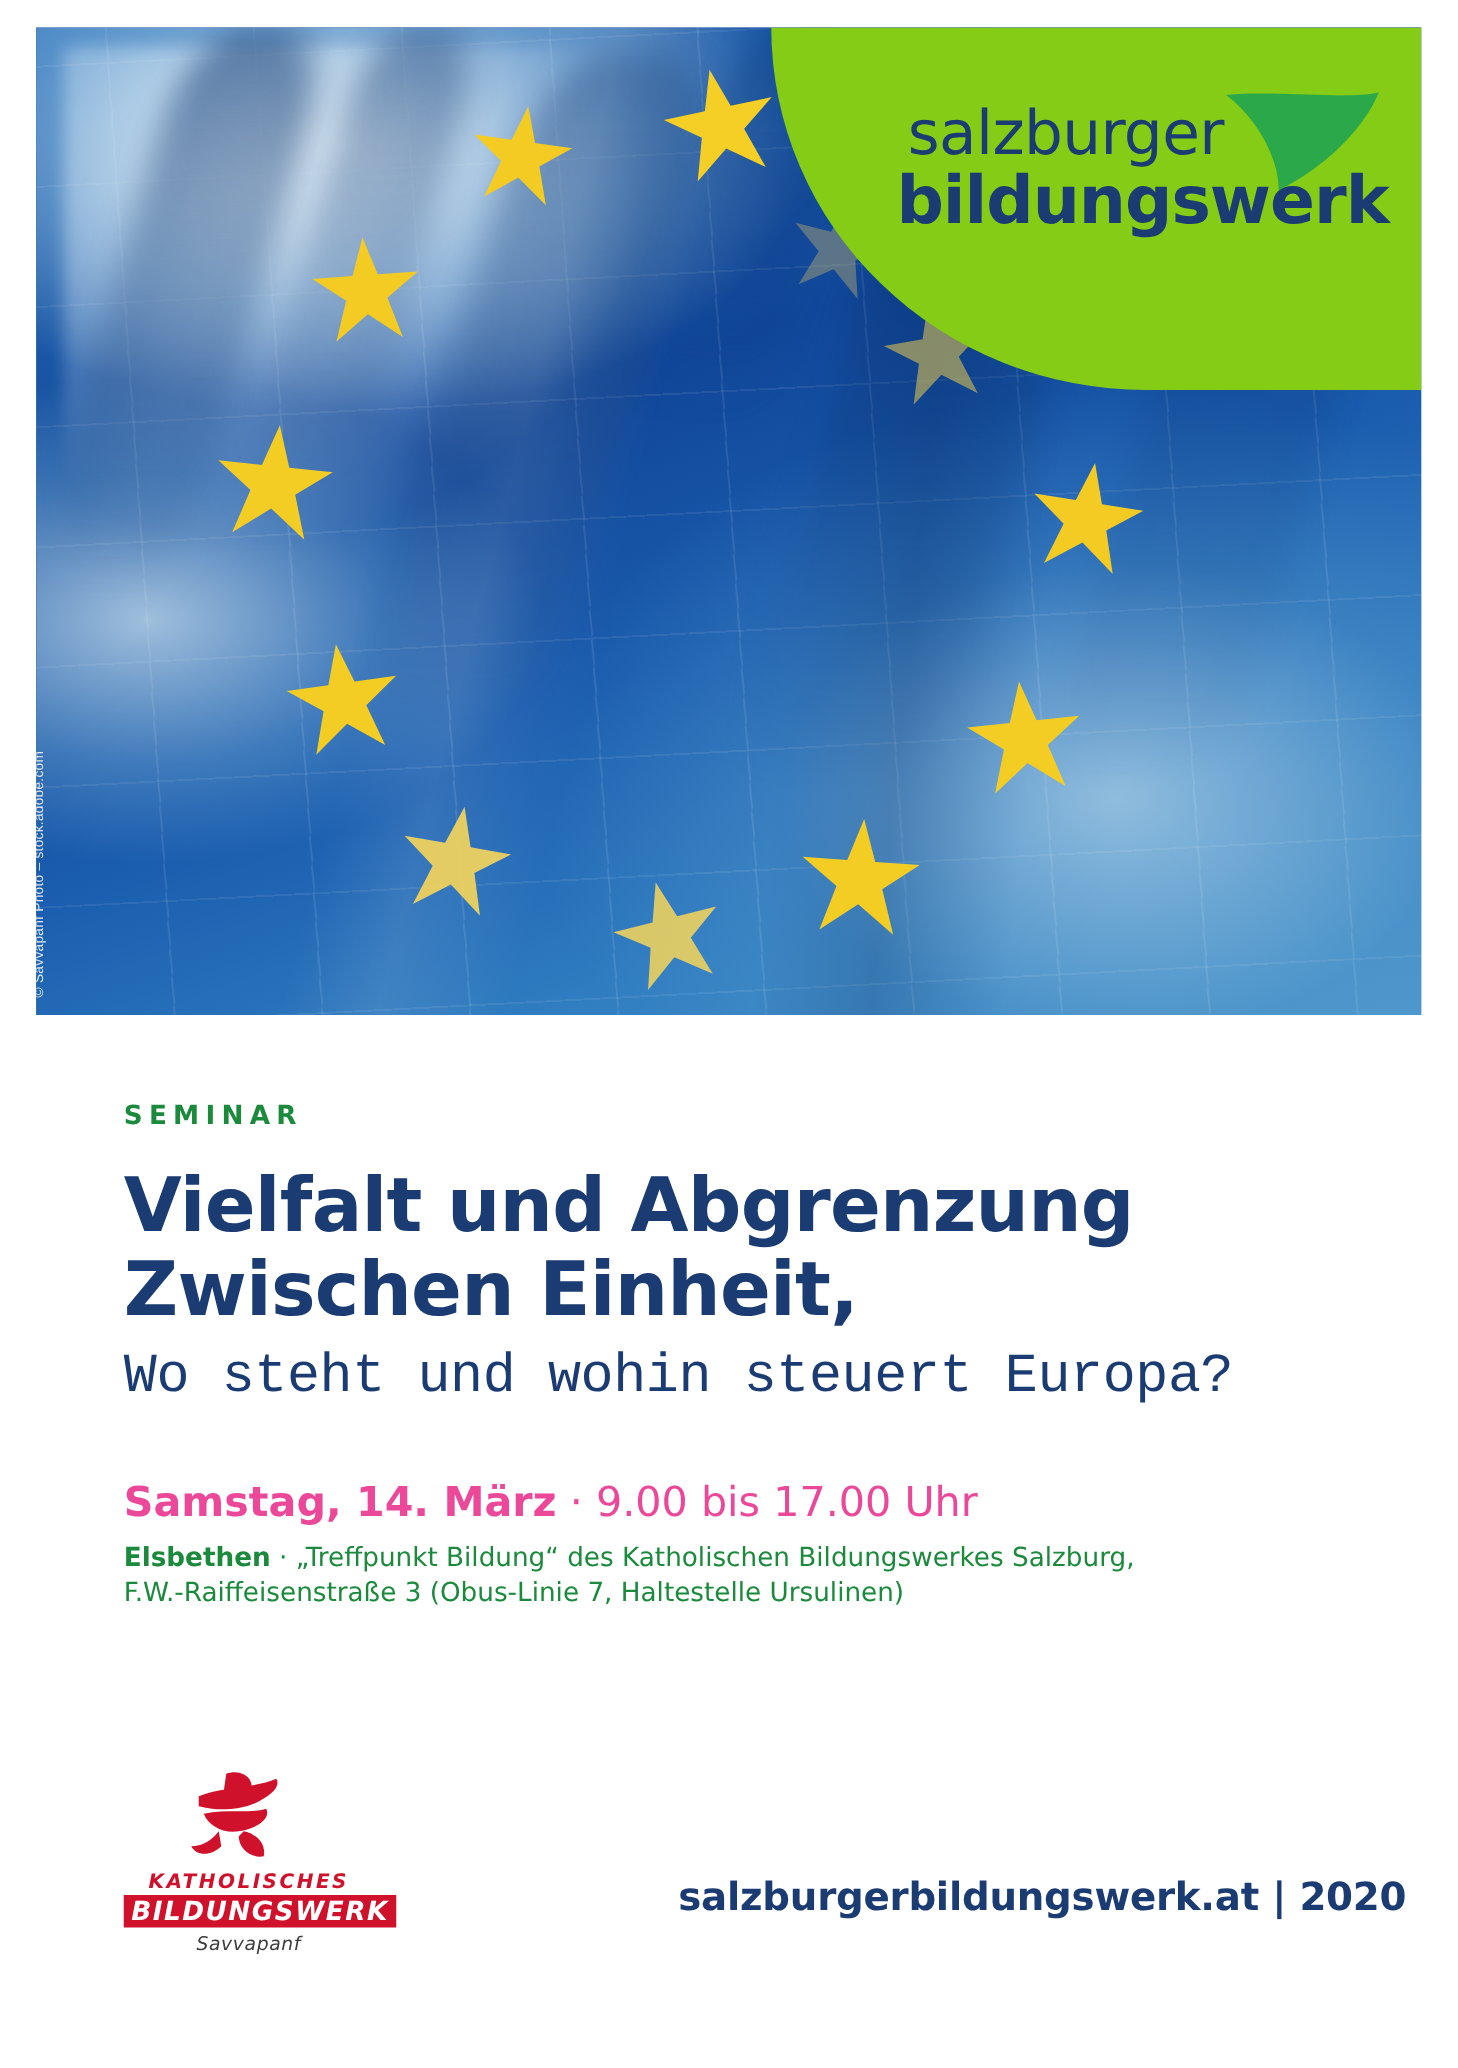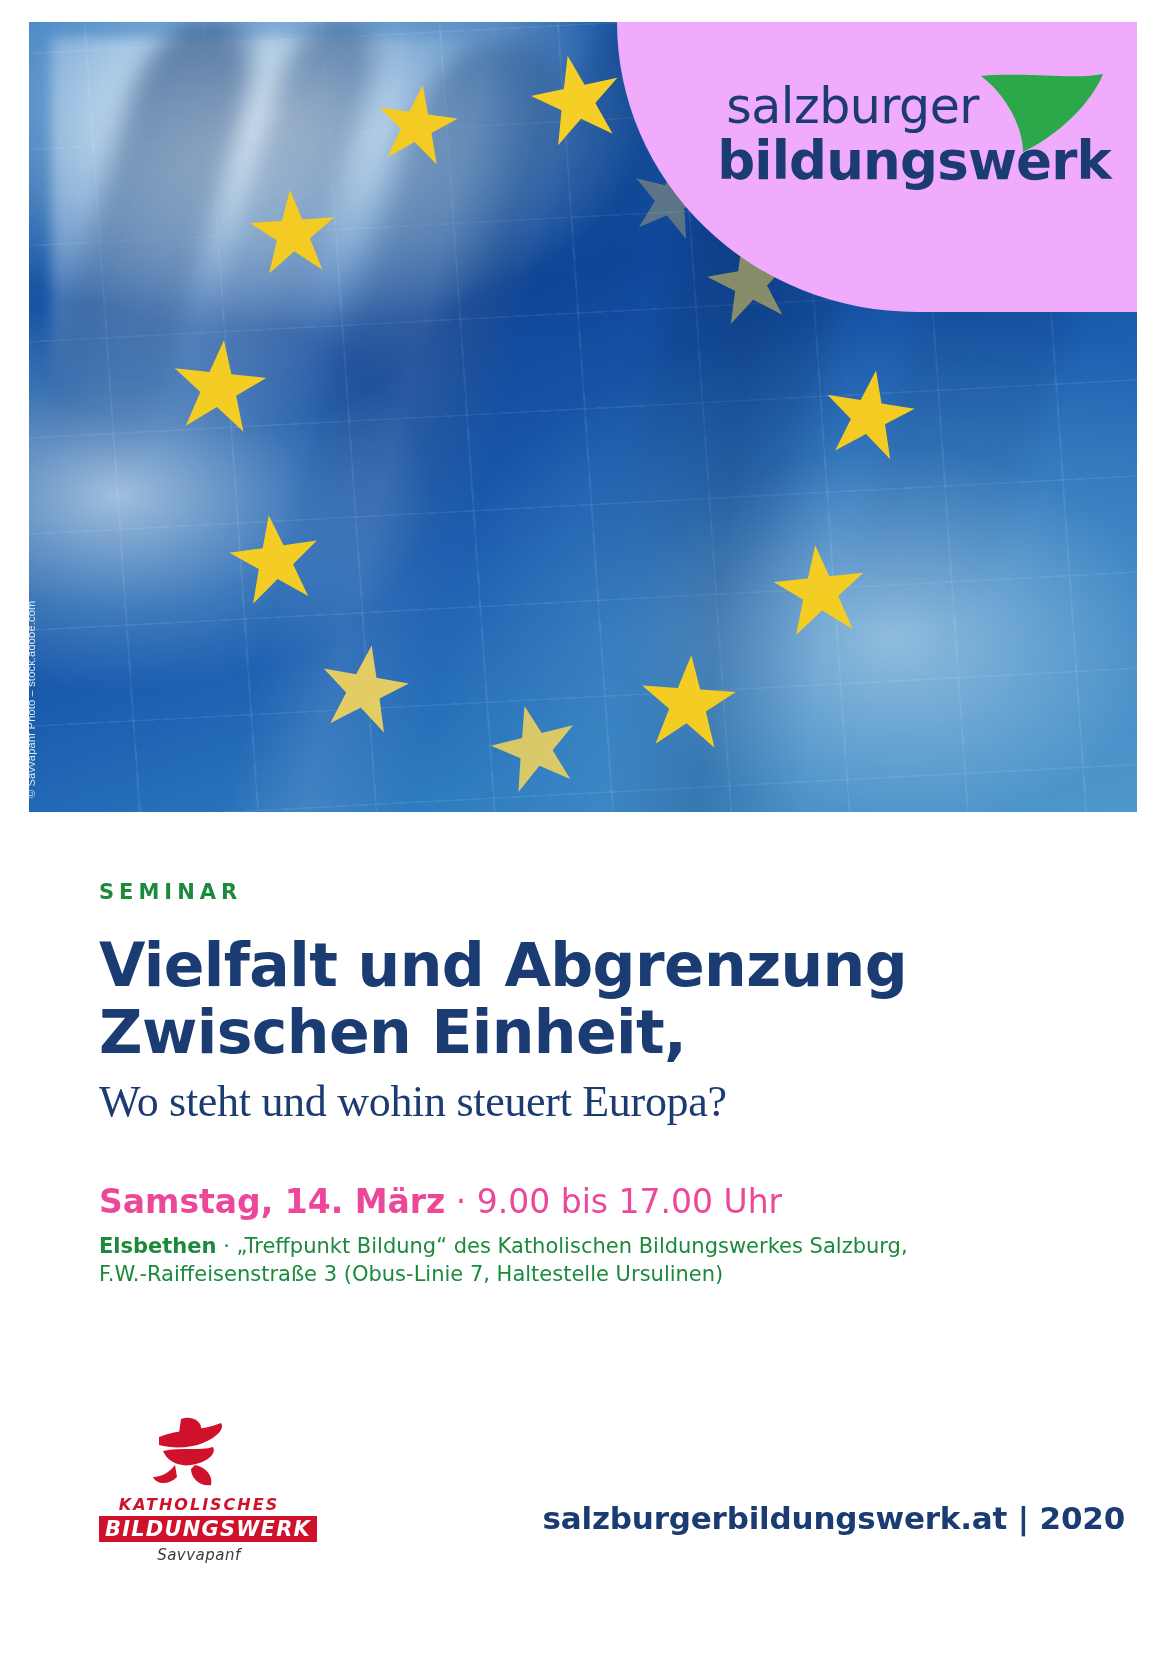--- a/index.html
+++ b/index.html
@@ -100,21 +100,21 @@
     opacity: .95;
   }
 
   
   .logo-badge {
     position: absolute;
     right: 0;
     top: 0;
     width: 520px;
     height: 290px;
-    background: #f0abfc;
+    background: #84cc16;
     border-bottom-left-radius: 300px 290px;
   }
   .logo-badge::after {
     content: "";
     position: absolute;
     left: -1px;
     bottom: -1px;
     width: 0;
     height: 0;
   }
@@ -167,21 +167,21 @@
   }
   .title {
     font-family: "DejaVu Sans", sans-serif;
     font-weight: bold;
     font-size: 60px;
     line-height: 1.12;
     color: #1b3b73;
     letter-spacing: -0.6px;
   }
   .subtitle {
-    font-family: Liberation Serif, serif;
+    font-family: Liberation Mono, monospace;
     font-size: 44px;
     line-height: 1.2;
     color: #1b3b73;
     margin-top: 10px;
     letter-spacing: -0.3px;
   }
   .when {
     margin-top: 52px;
     font-family: "DejaVu Sans", sans-serif;
     font-size: 33px;

